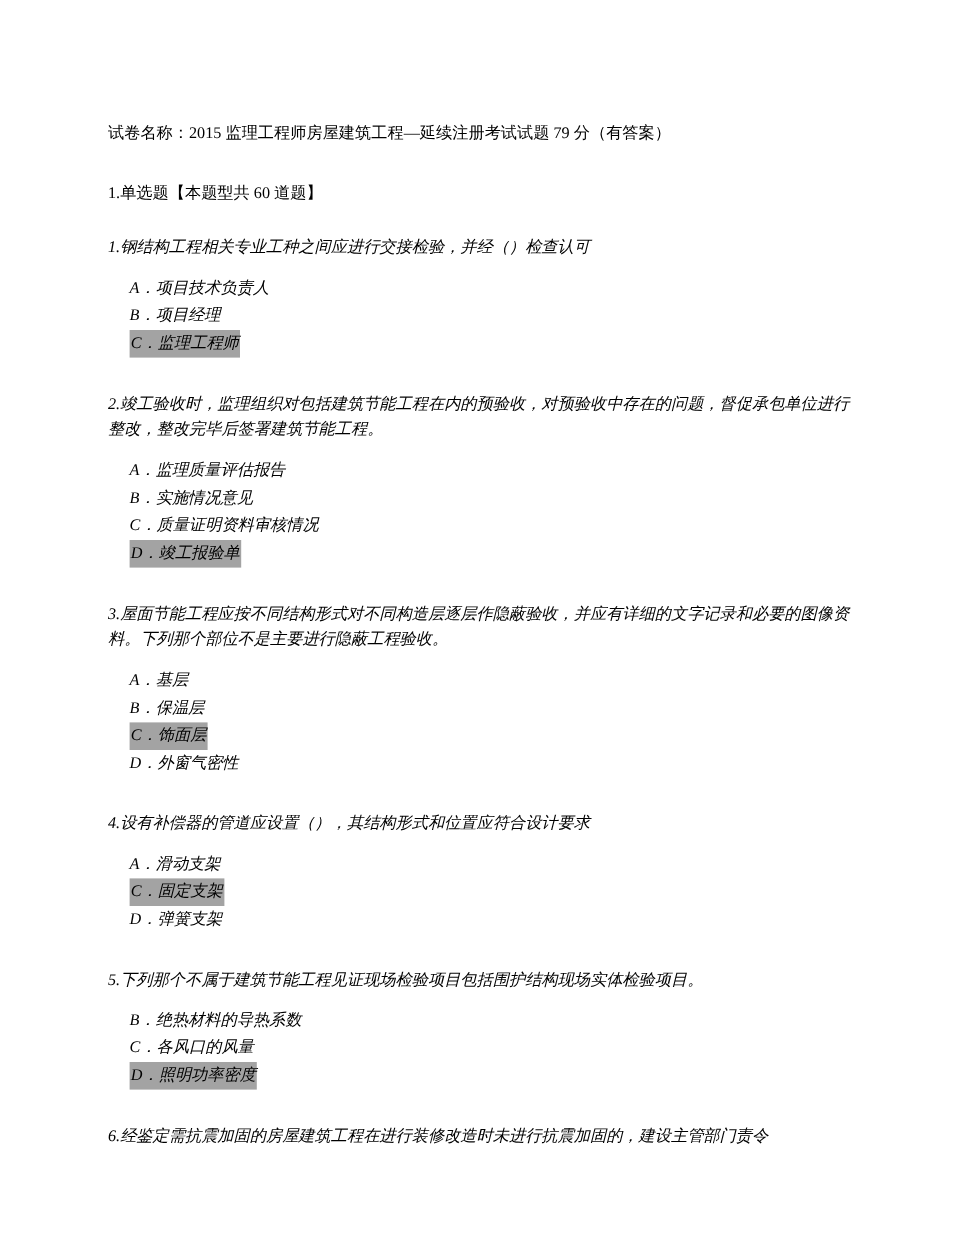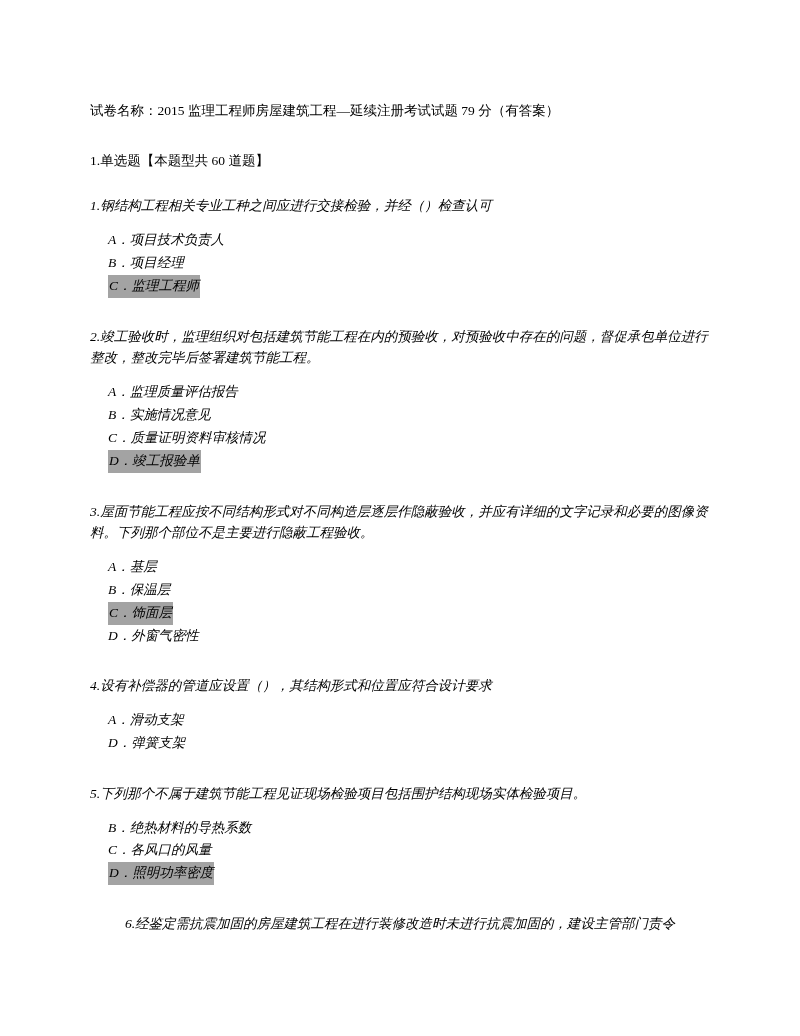--- a/index.html
+++ b/index.html
@@ -78,31 +78,32 @@
     <div class="option"><span class="option-label">B．</span><span>保温层</span></div>
     <div class="option"><span class="hl"><span class="option-label">C．</span><span>饰面层</span></span></div>
     <div class="option"><span class="option-label">D．</span><span>外窗气密性</span></div>
   </div>
 
   <div class="question-block">
     <div class="question-text">
       <span>4.</span><span>设有补偿器的管道应设置（），其结构形式和位置应符合设计要求</span>
     </div>
     <div class="option"><span class="option-label">A．</span><span>滑动支架</span></div>
+    <div class="option"><span class="hl"><span class="option-label">C．</span><span>固定支架</span></span></div>
     <div class="option"><span class="option-label">D．</span><span>弹簧支架</span></div>
   </div>
 
   <div class="question-block">
     <div class="question-text">
       <span>5.</span><span>下列那个不属于建筑节能工程见证现场检验项目包括围护结构现场实体检验项目。</span>
     </div>
     <div class="option"><span class="option-label">B．</span><span>绝热材料的导热系数</span></div>
     <div class="option"><span class="option-label">C．</span><span>各风口的风量</span></div>
     <div class="option"><span class="hl"><span class="option-label">D．</span><span>照明功率密度</span></span></div>
   </div>
 
-  <div class="question-block" style="margin-bottom:17px;text-align:center;">
+  <div class="question-block" style="margin-bottom:17px;">
     <div class="question-text" style="margin-bottom:0;">
       <span>6.</span><span>经鉴定需抗震加固的房屋建筑工程在进行装修改造时未进行抗震加固的，建设主管部门责令</span>
     </div>
   </div>
 
 </div>
 
 </body></html>

